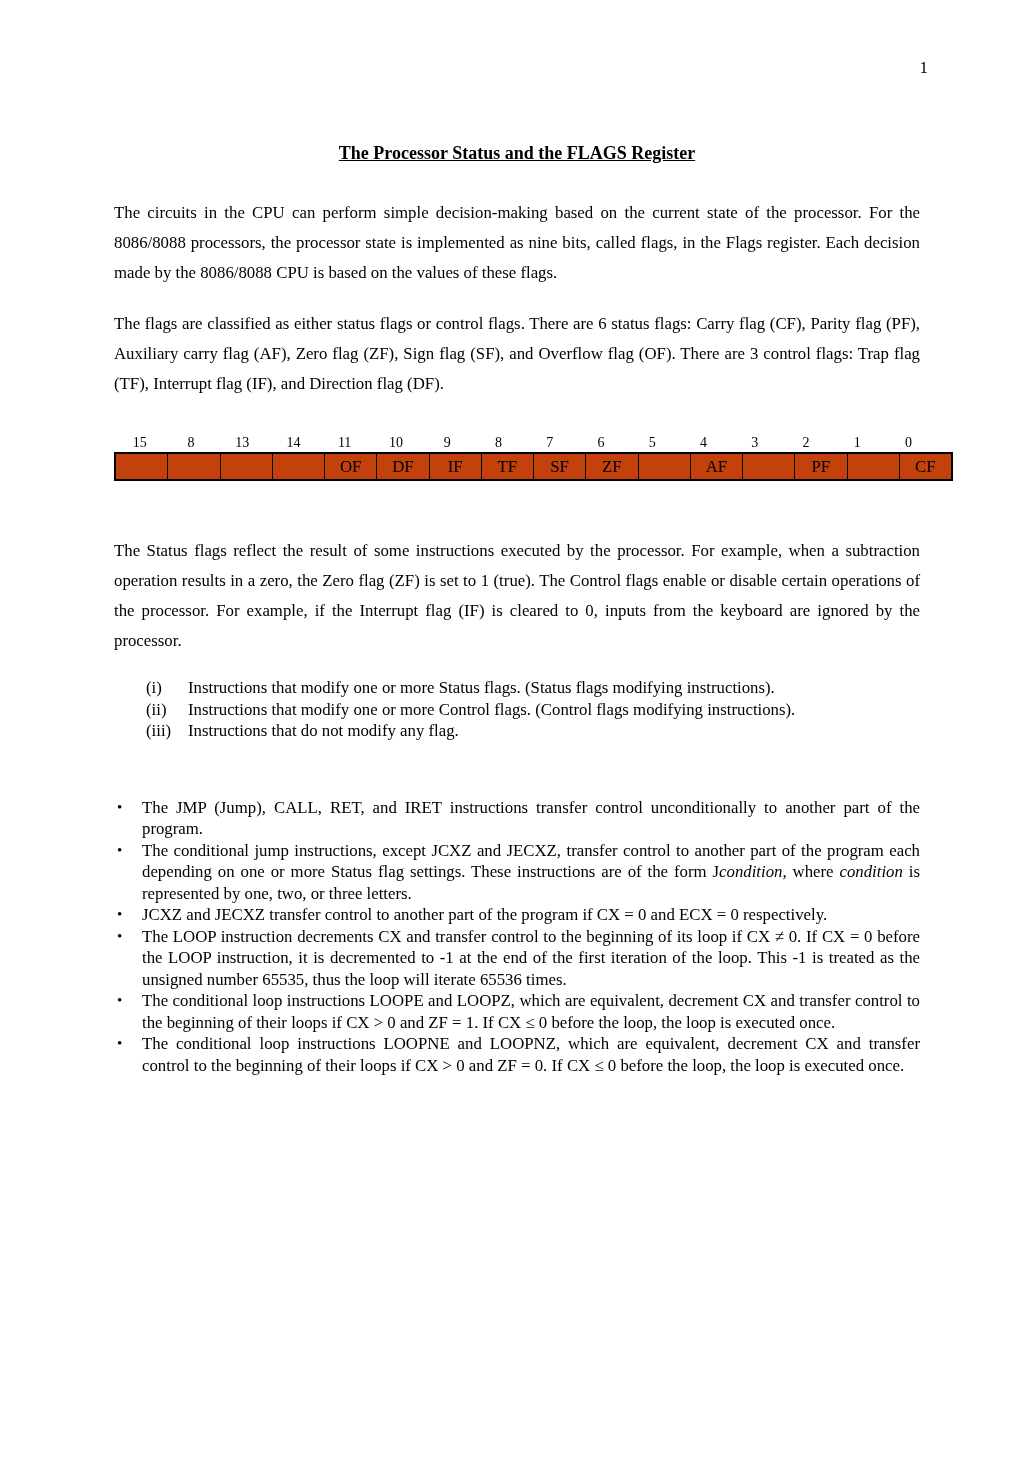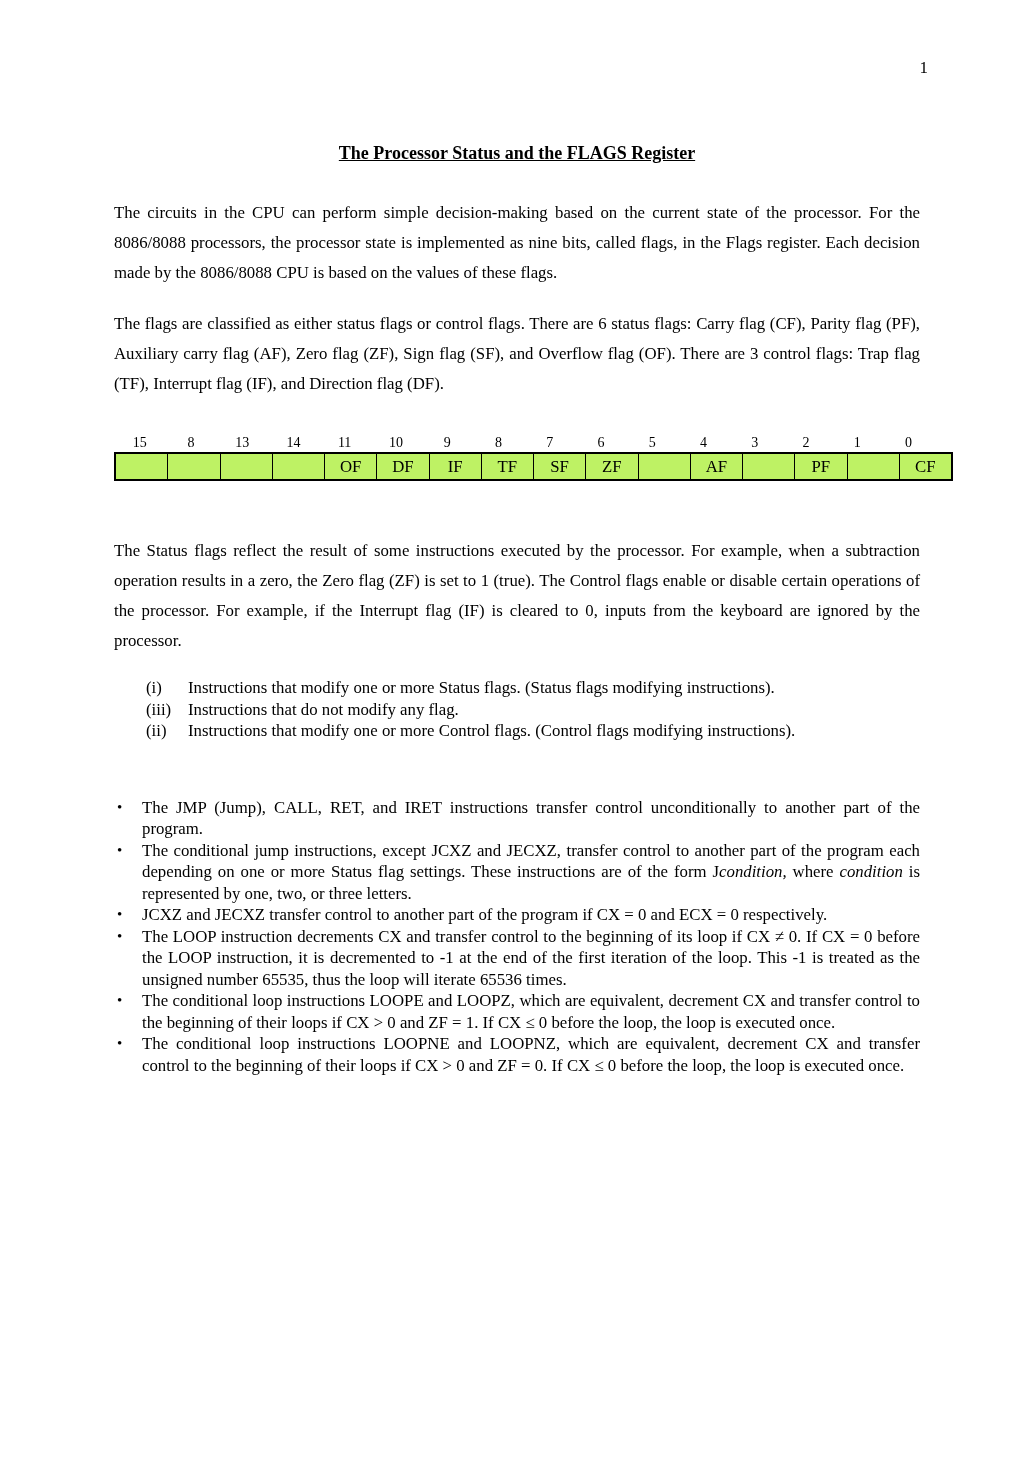--- a/index.html
+++ b/index.html
@@ -93,21 +93,21 @@
   }
   table.flags-table {
     border-collapse: collapse;
     width: 820px;
     table-layout: fixed;
     border: 2px solid #000000;
     margin: 0;
   }
   table.flags-table td {
     border: 1.5px solid #000000;
-    background: #bef264;
+    background: #c2410c;
     height: 25px;
     text-align: center;
     vertical-align: middle;
     font-size: 16.8px;
     line-height: 19px;
     padding: 0;
     width: 51.25px;
   }
 
   
@@ -235,27 +235,27 @@
 
     <div class="spacer-md"></div>
 
 
     <ul class="roman-list">
       <li>
         <span class="marker">(i)</span>
         <span class="li-text">Instructions that modify one or more Status flags. (Status flags modifying instructions).</span>
       </li>
       <li>
+        <span class="marker">(ii)</span>
+        <span class="li-text">Instructions that modify one or more Control flags. (Control flags modifying instructions).</span>
+      </li>
+      <li>
         <span class="marker">(iii)</span>
         <span class="li-text">Instructions that do not modify any flag.</span>
       </li>
-      <li>
-        <span class="marker">(ii)</span>
-        <span class="li-text">Instructions that modify one or more Control flags. (Control flags modifying instructions).</span>
-      </li>
     </ul>
 
     <div class="spacer-lg"></div>
     <div class="spacer-md"></div>
 
 
     <ul class="bullet-list">
       <li>
         <span class="bullet">•</span>
         <span class="li-text">The JMP (Jump), CALL, RET, and IRET instructions transfer control unconditionally to another part of the program.</span>

